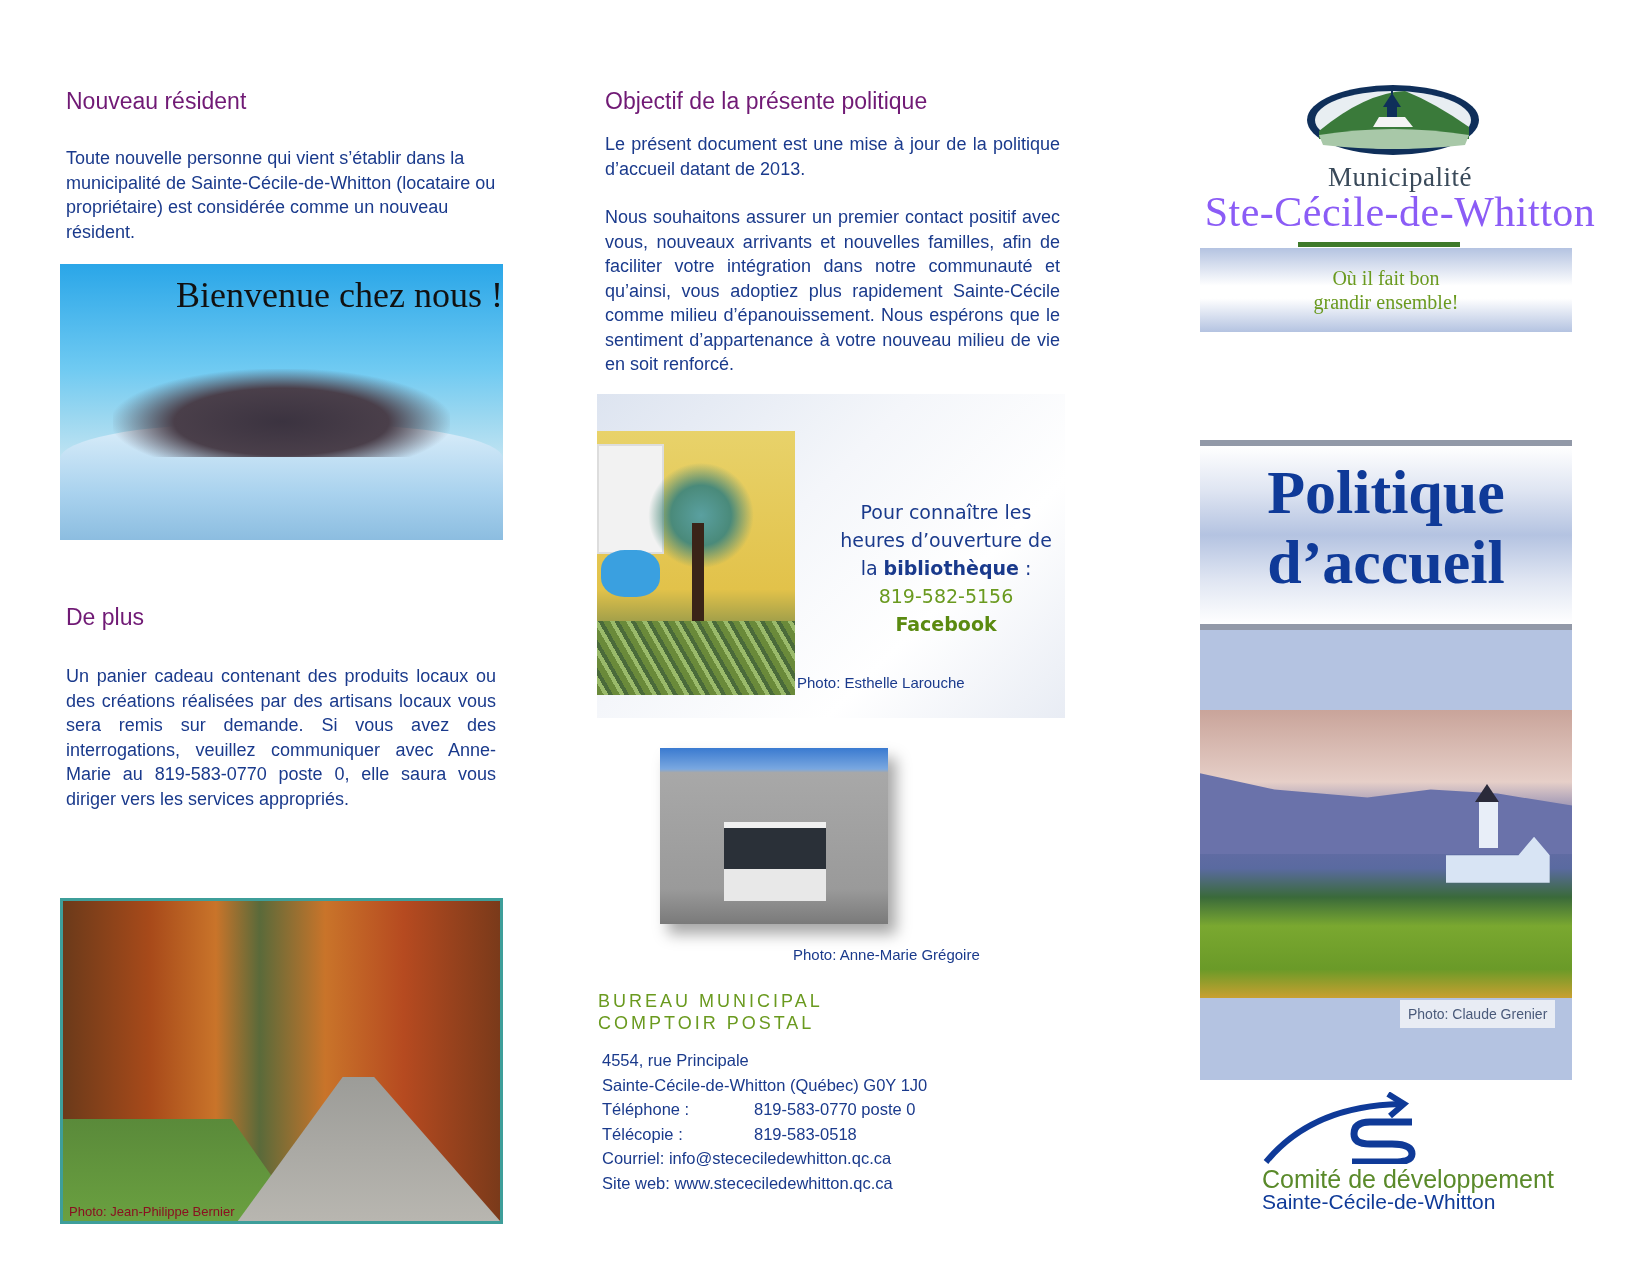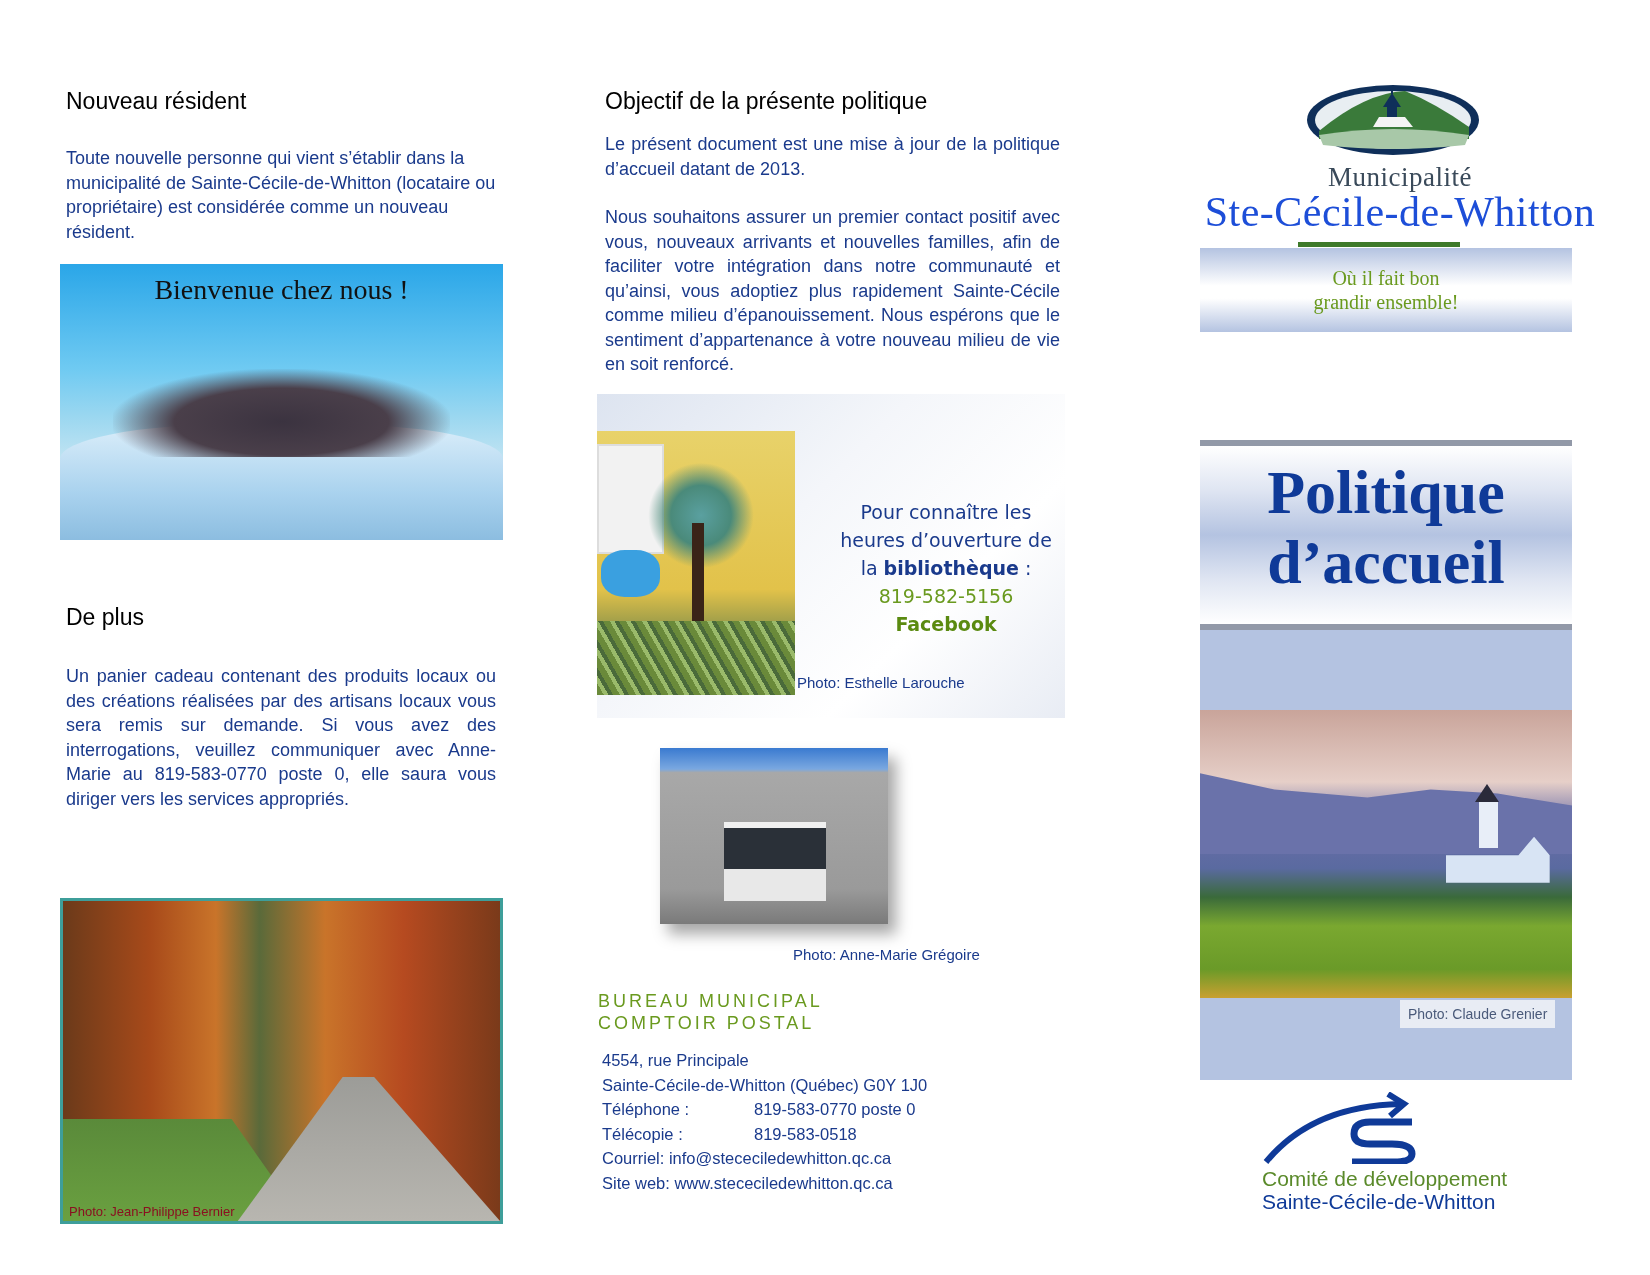--- a/index.html
+++ b/index.html
@@ -1,18 +1,18 @@
 <!DOCTYPE html>
 <html><head>
 <meta charset="utf-8">
 <style>
   html,body{margin:0;padding:0;background:#fff;}
   body{width:1650px;height:1275px;position:relative;overflow:hidden;font-family:"Liberation Sans",sans-serif;color:#1a3a8c;}
   .abs{position:absolute;}
-  .h-green{color:#000000;font-size:23px;font-family:"Liberation Sans",sans-serif;}
+  .h-green{color:#701a75;font-size:23px;font-family:"Liberation Sans",sans-serif;}
   .body-text{color:#1a3a8c;font-size:18px;line-height:24.5px;font-family:"Liberation Sans",sans-serif;}
   .just{text-align:justify;}
   .caption{font-size:15px;color:#1a3a8c;}
   
   .photo{position:absolute;overflow:hidden;}
   .snow{background:linear-gradient(180deg,#2aa6e8 0%,#6fcaf2 38%,#9ad7f0 55%,#bfe3f2 70%,#89bde0 100%);}
   .crowd{position:absolute;left:12%;right:12%;top:38%;height:32%;background:radial-gradient(ellipse at 50% 60%,#3b3340 0%,#4a3f4a 45%,rgba(80,70,80,0.0) 72%);}
   .snowhill{position:absolute;left:0;right:0;bottom:0;height:42%;background:linear-gradient(180deg,#dbeefa,#a9d2ee 60%,#8cbde0);border-radius:40% 40% 0 0/30% 30% 0 0;}
   .autumn{background:linear-gradient(90deg,#6b3a1a 0%,#a84a1a 20%,#c9742a 35%,#5a6a3a 45%,#c9742a 60%,#b64a20 78%,#7a3a1a 100%);border:3px solid #3e9e9a;box-sizing:border-box;}
   .road{position:absolute;left:40%;bottom:0;width:60%;height:45%;background:linear-gradient(180deg,#9c9c98,#b8b6b0);clip-path:polygon(40% 0,52% 0,100% 100%,0 100%);}
@@ -30,44 +30,44 @@
   .steeple{position:absolute;right:20%;top:32%;width:5%;height:16%;background:#e8eef8;}
   .steeple:before{content:"";position:absolute;left:-20%;top:-40%;border-left:12px solid transparent;border-right:12px solid transparent;border-bottom:18px solid #2a2a3a;}
   .mount{position:absolute;left:0;right:0;top:22%;height:28%;background:#6a72aa;clip-path:polygon(0 0,20% 20%,45% 30%,62% 20%,80% 25%,100% 40%,100% 100%,0 100%);}
   
   .tagline-band{background:linear-gradient(180deg,#b4c3e1 0%,#ffffff 45%,#ffffff 60%,#b4c3e1 100%);}
   .title-band{background:linear-gradient(180deg,#ffffff 0%,#dfe5f2 25%,#b4c3e1 50%,#dfe5f2 75%,#ffffff 100%);}
   .gray-bar{background:#9299a8;}
   .blue-fill{background:#b4c3e1;}
   .title-text{font-family:"Liberation Serif",serif;font-weight:bold;color:#0f3a98;font-size:62px;line-height:70px;text-align:center;}
   .logo-text-1{font-family:"Liberation Serif",serif;color:#3a4a5a;font-size:27px;text-align:center;letter-spacing:0.5px;}
-  .logo-text-2{font-family:"Liberation Serif",serif;color:#1d4ed8;font-size:42px;text-align:center;letter-spacing:0.5px;}
+  .logo-text-2{font-family:"Liberation Serif",serif;color:#8b5cf6;font-size:42px;text-align:center;letter-spacing:0.5px;}
   .tagline{font-family:"Liberation Serif",serif;color:#6a9a1f;font-size:20px;line-height:24px;text-align:center;}
   .lib-panel{background:linear-gradient(135deg,#dde4f0 0%,#f4f6fa 40%,#ffffff 70%,#e8ecf4 100%);}
   .lib-text{font-family:"DejaVu Sans",sans-serif;font-size:19px;line-height:28px;color:#1a3a8c;}
   .lib-phone{color:#6a9a1f;}
   .fb{color:#5a8a10;font-weight:bold;font-size:19px;}
   .bureau{color:#6a9a1f;font-size:18px;letter-spacing:3px;line-height:22px;}
   .addr{font-size:16.5px;line-height:24.5px;color:#1a3a8c;}
   .addr-row{display:flex;}
   .addr-lab{width:152px;}
-  .comite-1{color:#5a8a2a;font-size:21px;line-height:22px;font-family:"Liberation Sans",sans-serif;}
+  .comite-1{color:#5a8a2a;font-size:25px;line-height:22px;font-family:"Liberation Sans",sans-serif;}
   .comite-2{color:#0f3a98;font-size:21px;line-height:22px;font-family:"Liberation Sans",sans-serif;}
   .claude-cap{background:#e8ecf4;color:#4a5a7a;font-size:14px;padding:6px 8px;}
 </style>
 </head>
 <body>
 
 <div class="abs h-green" style="left:66px;top:88px;">Nouveau résident</div>
 <div class="abs body-text" style="left:66px;top:146px;width:440px;">Toute nouvelle personne qui vient s’établir dans la municipalité de Sainte-Cécile-de-Whitton (locataire ou propriétaire) est considérée comme un nouveau résident.</div>
 
 <div class="photo snow" style="left:60px;top:264px;width:443px;height:276px;">
   <div class="snowhill"></div>
   <div class="crowd"></div>
-  <div class="abs" style="left:0;right:0;top:10px;text-align:center;font-family:'Liberation Serif',serif;font-size:28px;color:#111;">Bienvenue chez nous !</div>
+  <div class="abs" style="left:0;right:0;top:10px;text-align:right;font-family:'Liberation Serif',serif;font-size:36px;color:#111;">Bienvenue chez nous !</div>
 </div>
 
 <div class="abs h-green" style="left:66px;top:604px;">De plus</div>
 <div class="abs body-text just" style="left:66px;top:664px;width:430px;">Un panier cadeau contenant des produits locaux ou des créations réalisées par des artisans locaux vous sera remis sur demande. Si vous avez des interrogations, veuillez communiquer avec Anne-Marie au 819-583-0770 poste 0, elle saura vous diriger vers les services appropriés.</div>
 
 <div class="photo autumn" style="left:60px;top:898px;width:443px;height:326px;">
   <div class="grass-l"></div>
   <div class="road"></div>
   <div class="abs" style="left:6px;bottom:2px;color:#8a1020;font-size:13px;">Photo: Jean-Philippe Bernier</div>
 </div>

